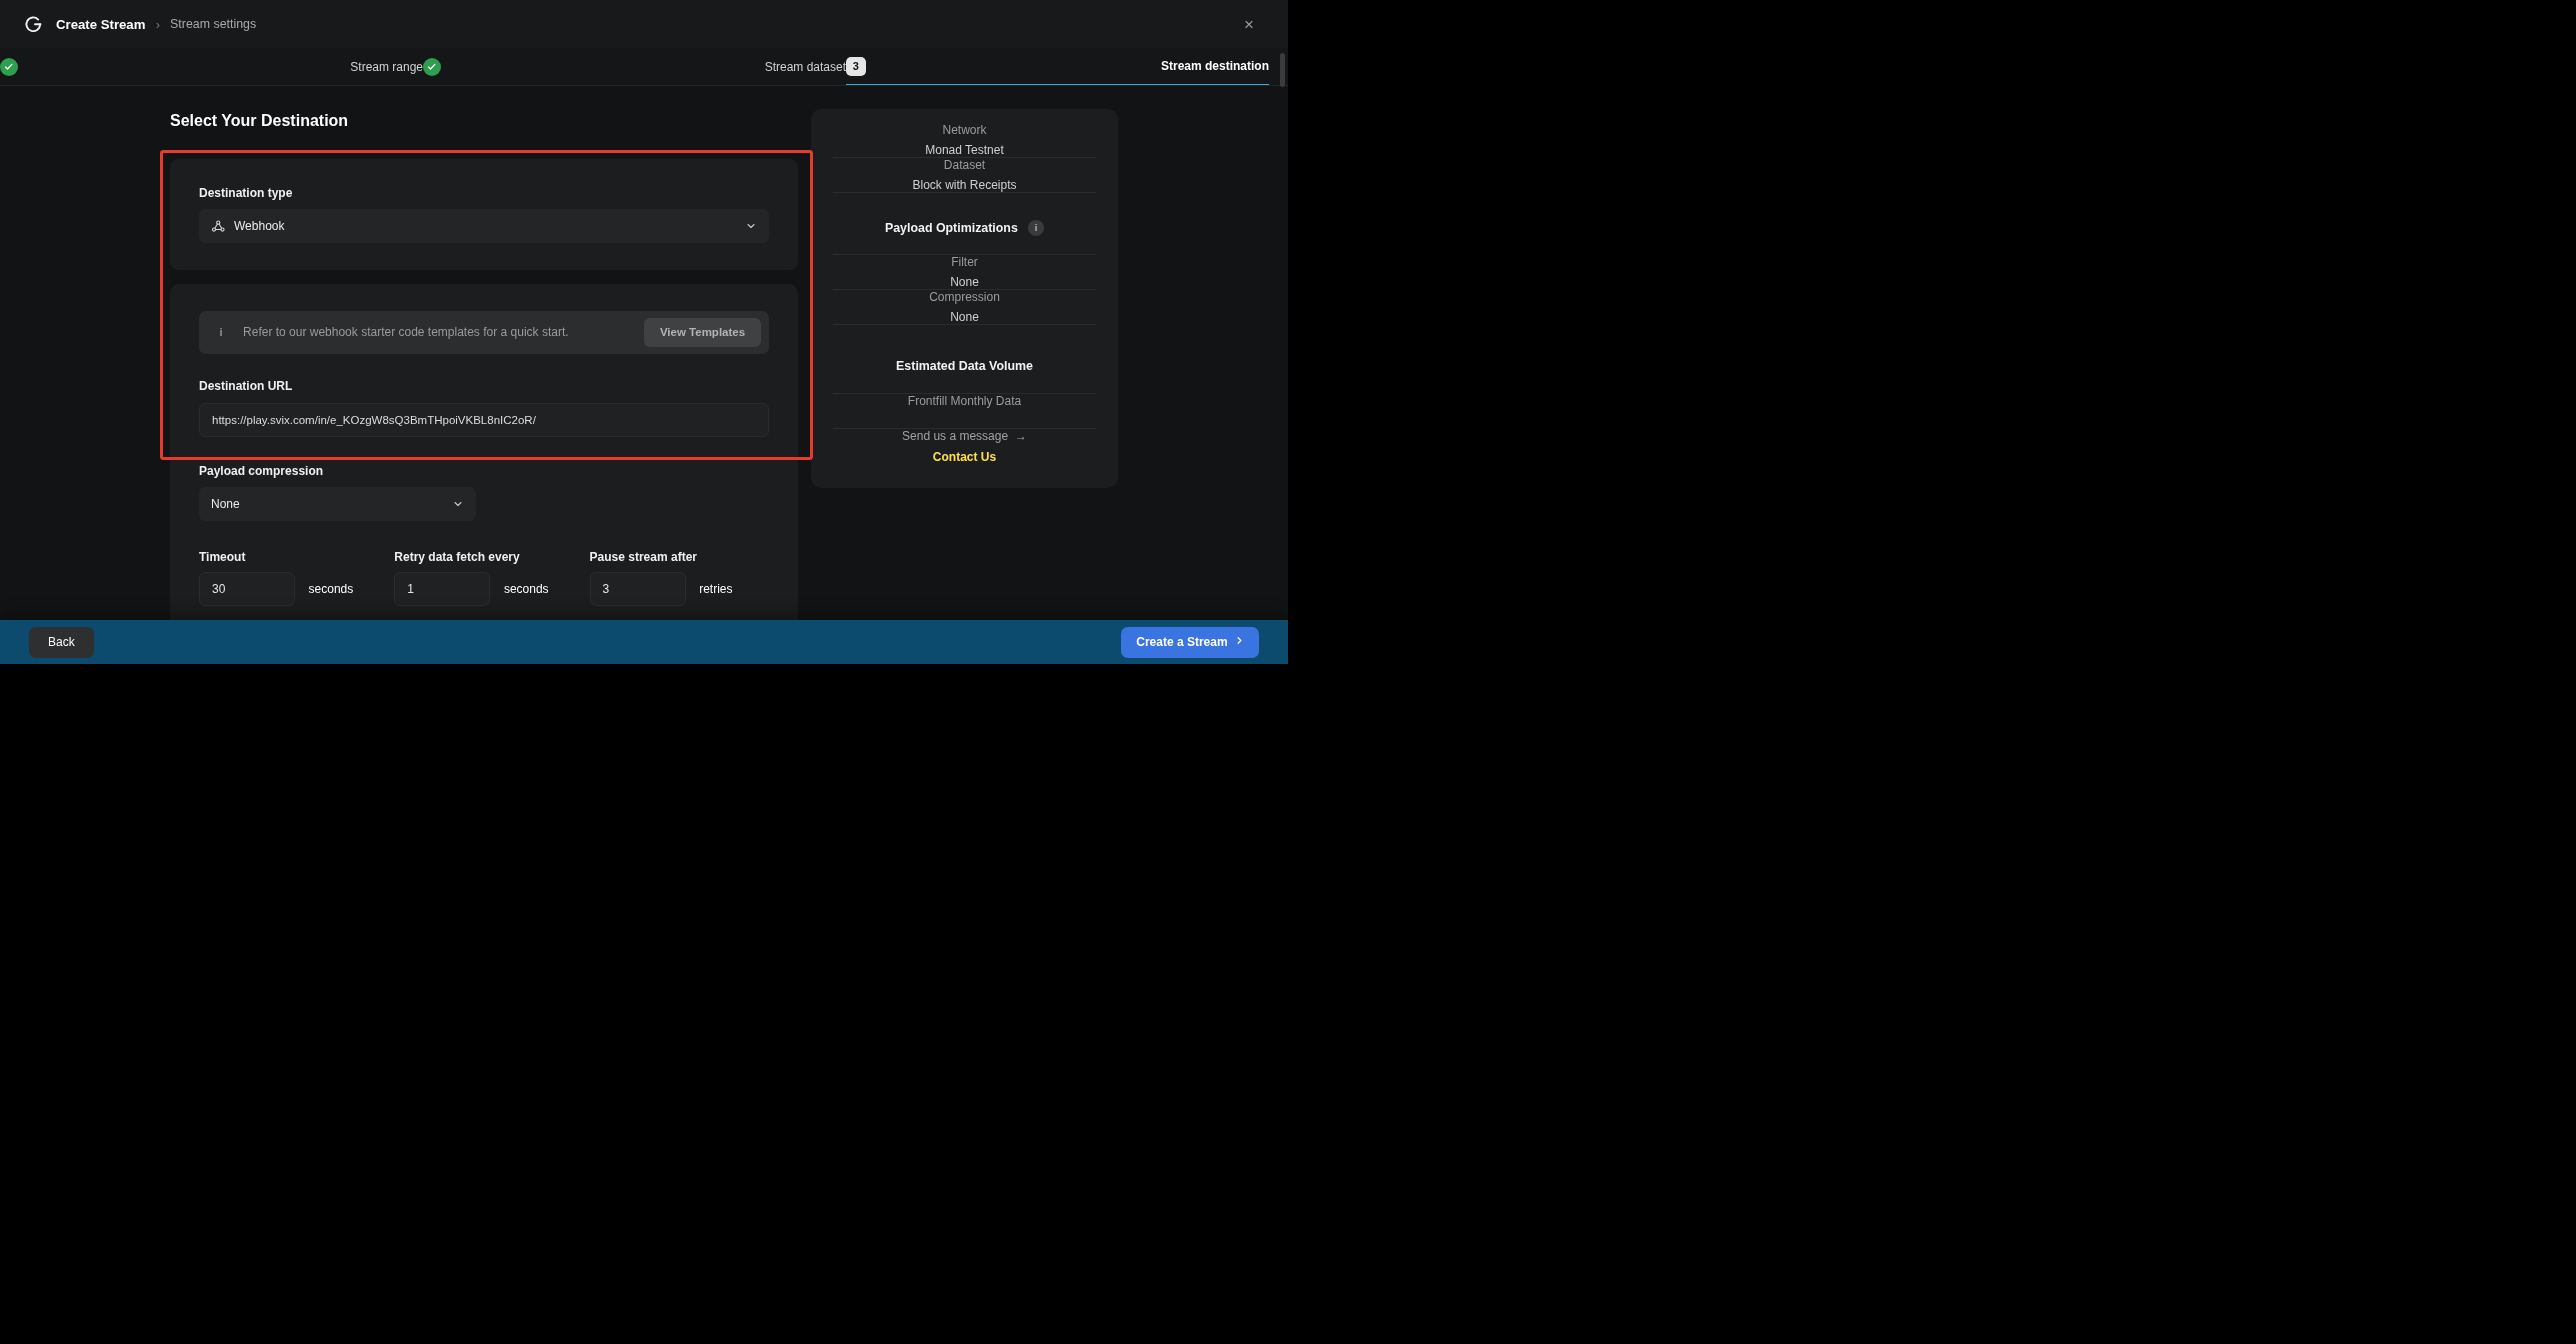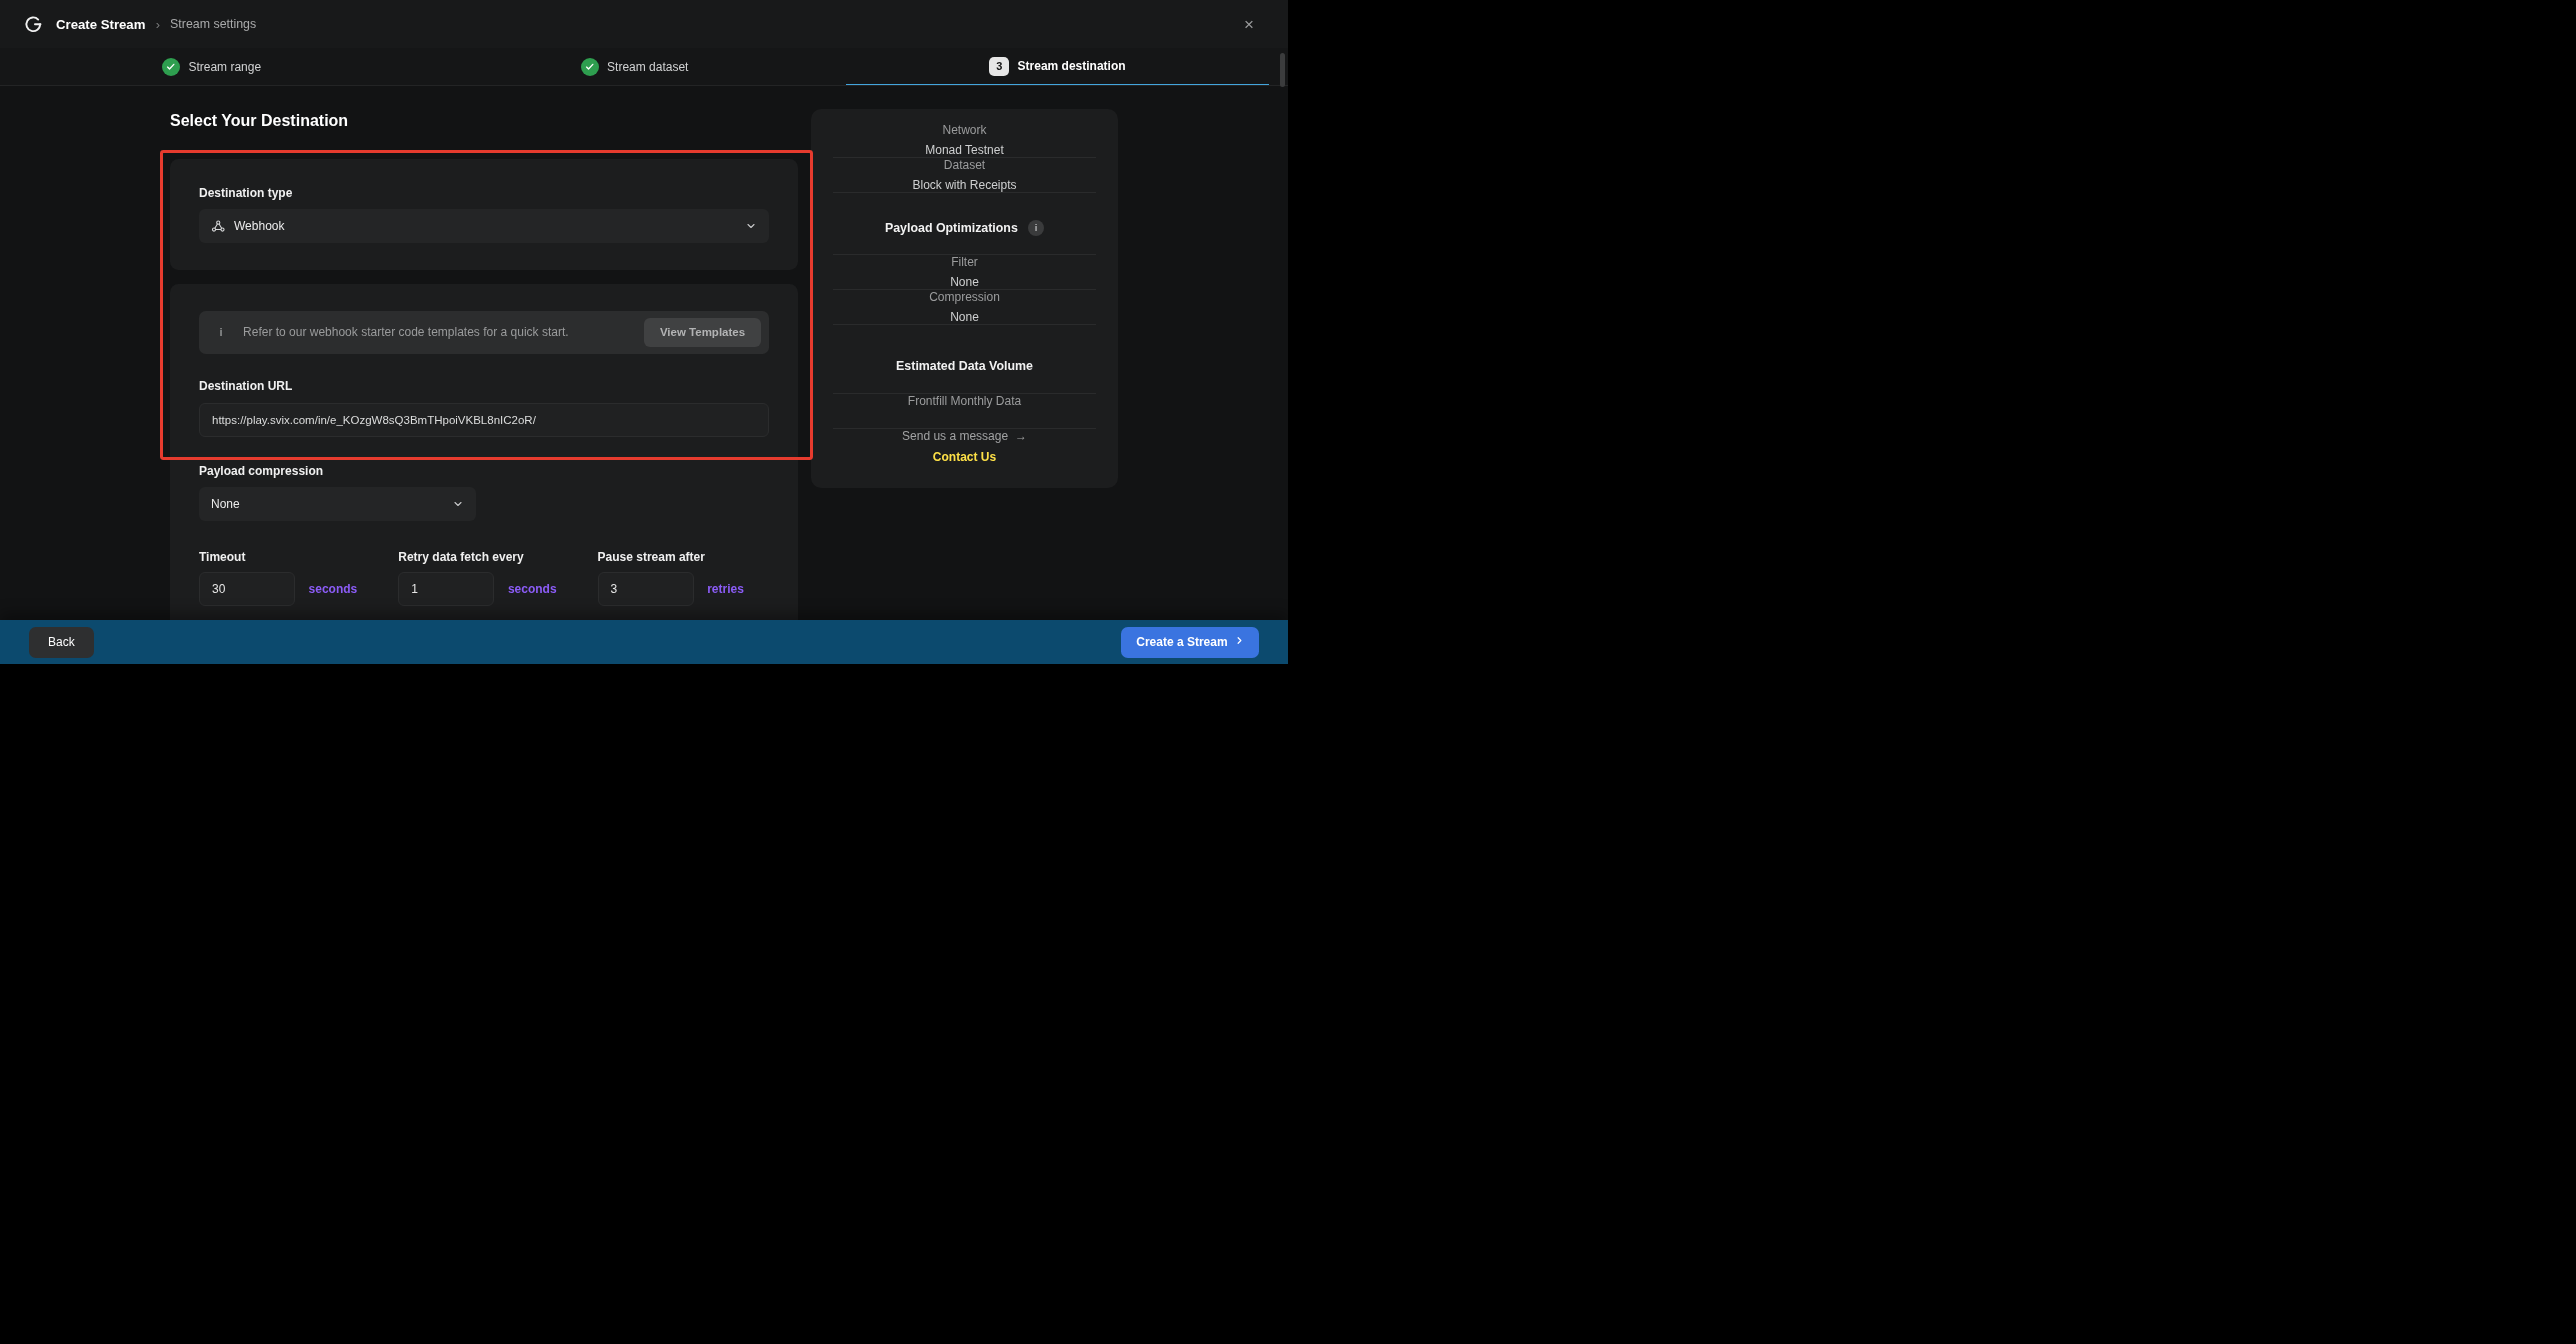--- a/index.html
+++ b/index.html
@@ -10,21 +10,21 @@
   
   .hdr { height:48px; background:#18191a; display:flex; align-items:center; padding:0 29px 0 22px; }
   .logo { width:22px; height:22px; display:flex; align-items:center; justify-content:center; margin-right:12px; }
   .hdr-title { font-size:13.2px; font-weight:700; color:#fff; }
   .crumb-sep { margin:0 10.2px; color:#7a7b7c; font-size:12.8px; }
   .crumb { font-size:12.4px; color:#a9aaab; }
   .hdr-close { margin-left:auto; color:#9a9b9c; font-size:17px; line-height:1; cursor:pointer; padding:3.4px 5.1px; }
 
   
   .steps { height:38px; background:#151617; border-bottom:0.9px solid #232425; display:flex; padding-right:19px; }
-  .step { flex:1; display:flex; align-items:center; justify-content:center; gap:8.5px; position:relative; }
+  .step { flex:1; display:flex; align-items:center; justify-content:space-between; gap:8.5px; position:relative; }
   .step.active { border-bottom:1.7px solid #43a5dd; }
   .check { width:18px; height:18px; border-radius:50%; background:#2e9e4f; display:flex; align-items:center; justify-content:center; flex:0 0 auto; }
   .step-label { font-size:12px; color:#d2d3d4; }
   .step.active .step-label { color:#fff; font-weight:600; }
   .num-badge { width:19.6px; height:19px; border-radius:5.1px; background:#e6e6e6; color:#111; font-size:11px; font-weight:700; display:flex; align-items:center; justify-content:center; }
 
   
   .content { position:relative; height:534px; background:#121314; overflow:hidden; }
   .main-col { position:absolute; left:170px; top:0; width:628px; }
   .page-title { margin:25.6px 0 29px 0; font-size:16px; font-weight:700; color:#fff; }
@@ -40,21 +40,21 @@
   .banner-i { color:#8f9091; font-size:11px; font-weight:700; margin-right:20.5px; }
   .banner-text { color:#9a9b9c; font-size:12px; }
   .banner-btn { margin-left:auto; background:#404142; color:#b2b3b4; border:none; border-radius:6px; padding:8.5px 15.4px; font-size:11.5px; font-weight:600; font-family:inherit; cursor:pointer; }
 
   .url-input { width:100%; height:34px; background:#202122; border:0.9px solid #2b2c2d; border-radius:6px; color:#dcdddd; font-size:11.5px; padding:16px 12px; font-family:inherit; outline:none; }
   .section-gap { margin-top:27px; }
   .num-row { display:flex; gap:41px; margin-top:29px; }
   .num-field .field-label { margin-bottom:8.5px; }
   .num-wrap { display:flex; align-items:center; gap:13.6px; }
   .num-input { width:96px; height:34px; background:#202122; border:0.9px solid #2b2c2d; border-radius:6px; color:#e6e6e6; font-size:12px; padding:0 12px; font-family:inherit; outline:none; }
-  .unit { font-size:12px; font-weight:700; color:#8b5cf6; }
+  .unit { font-size:12px; font-weight:400; color:#ffffff; }
 
   
   .annotation { position:absolute; left:160px; top:64px; width:653px; height:310px; border:3.4px solid #e63b2e; border-radius:3.4px; pointer-events:none; z-index:20; }
 
   
   .sidebar { position:absolute; left:811px; top:23px; width:307px; height:379px; background:#1c1d1e; border-radius:10.2px; padding:13.6px 22px 0 22px; }
   .sb-row { height:35px; display:flex; align-items:center; justify-content:space-between; border-bottom:0.9px solid #2a2b2c;flex-direction:column; }
   .sb-row.no-line { border-bottom:none; }
   .sb-label { font-size:12px; color:#9b9c9d; }
   .sb-value { font-size:12px; color:#cfd0d1; }

